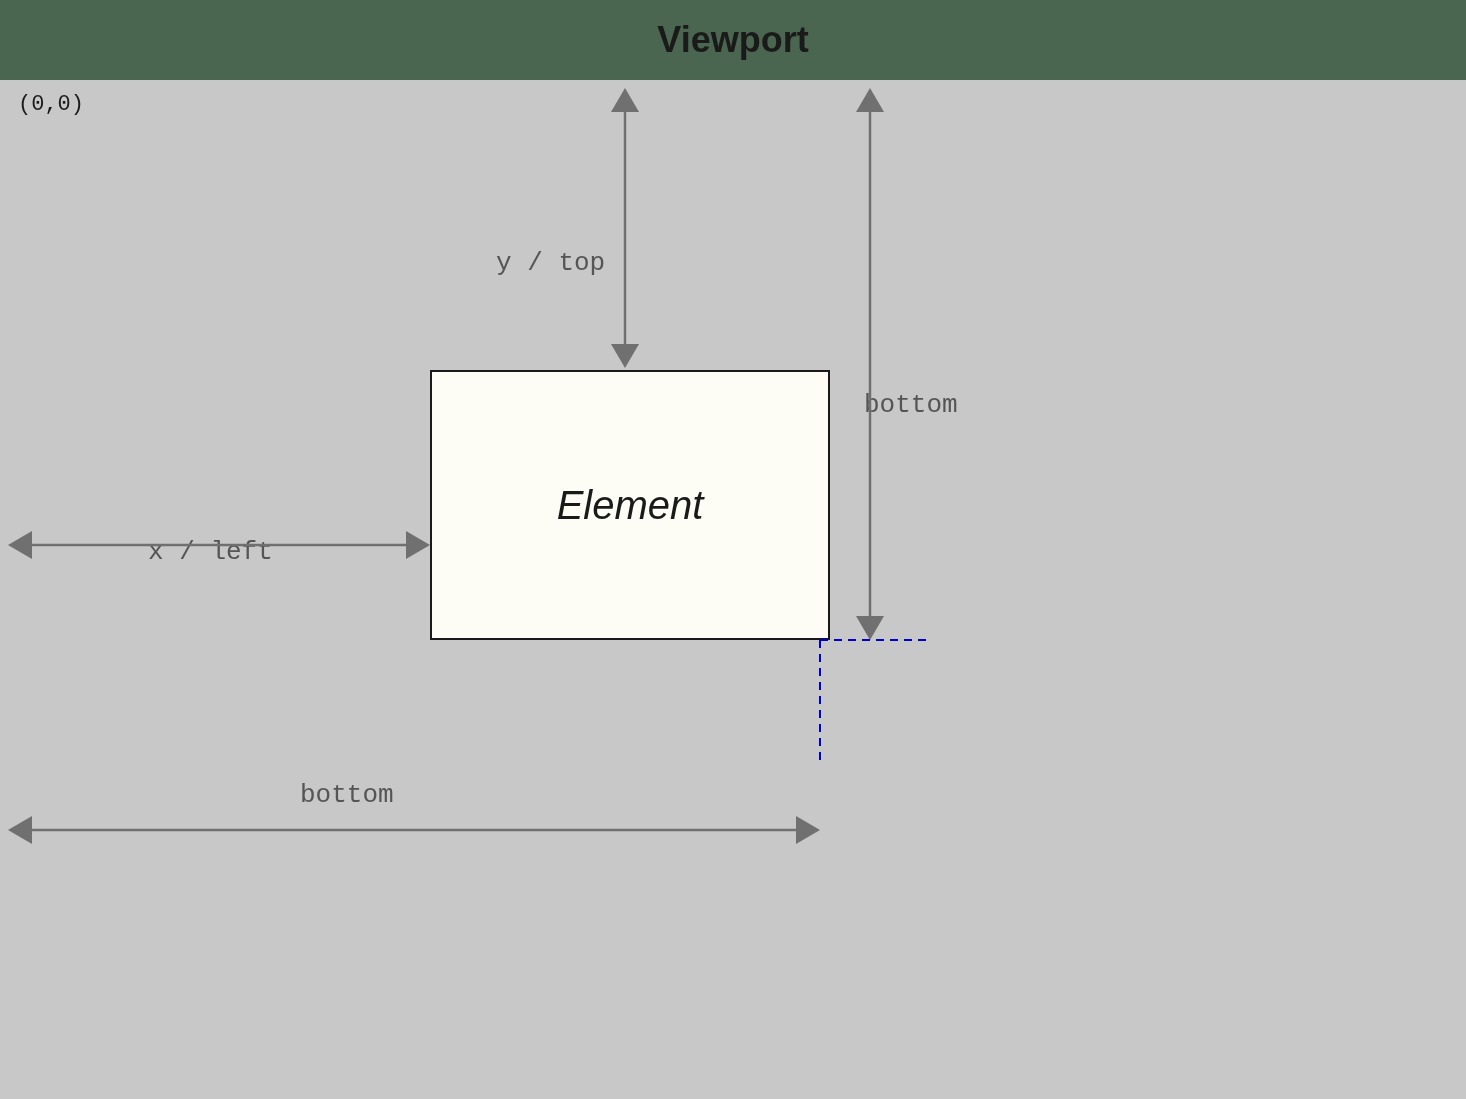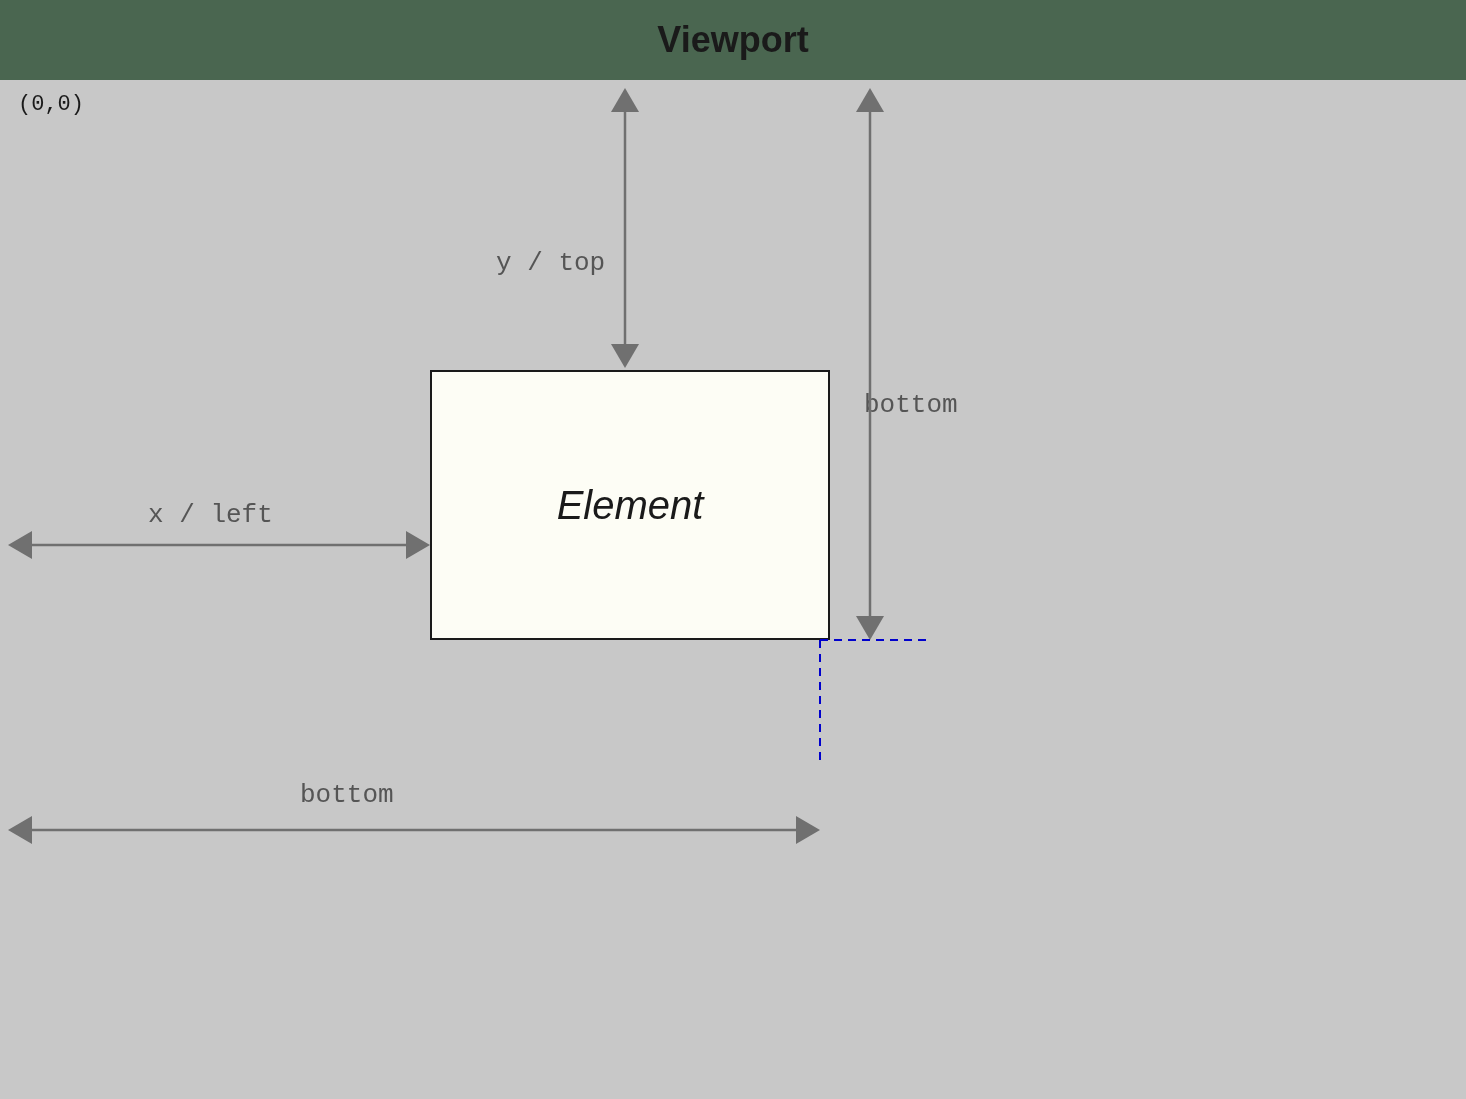--- a/index.html
+++ b/index.html
@@ -94,21 +94,21 @@
       left: 496px;
       margin-top: 20px;
     }
 
     .label-bottom {
       top: 310px;
       left: 864px;
     }
 
     .label-x-left {
-      top: 420px;
+      top: 457px;
       left: 148px;
     }
 
     .label-right {
       top: 700px;
       left: 300px;
     }
   </style>
 </head>
 <body>

